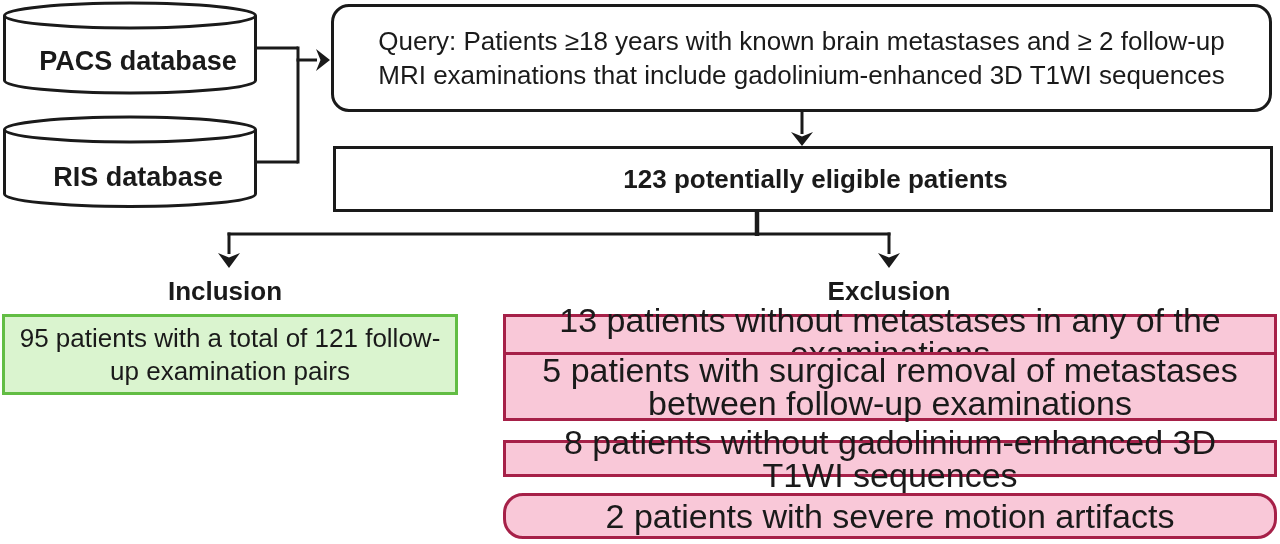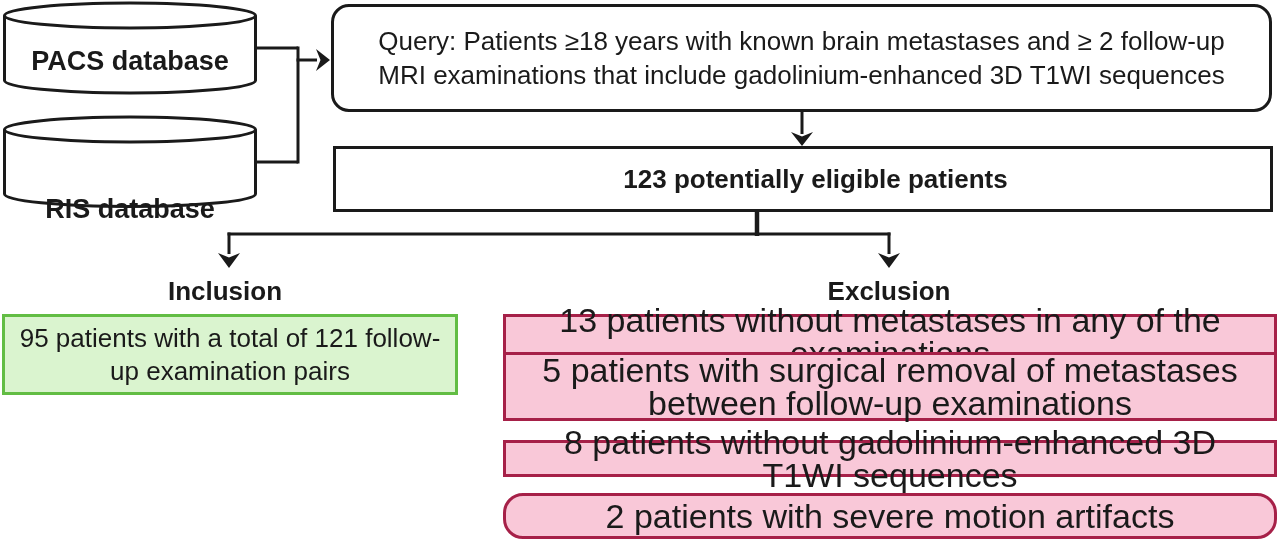--- a/index.html
+++ b/index.html
@@ -65,23 +65,24 @@
   }
   .lbl-inclusion{left:75px;}
   .lbl-exclusion{left:739px;}
   .cyl-label{
     position:absolute;
     left:3px;width:254px;height:28px;
     text-align:center;
     font-size:27px;
     font-weight:bold;
     line-height:28px;
+    padding-left:8px;
   }
   .lbl-pacs{top:47px;}
-  .lbl-ris{top:163px;margin-top:32px;}
+  .lbl-ris{top:163px;}
 </style>
 </head>
 <body>
 
 <div id="stage">
 
   <svg id="connectors" viewBox="0 0 1280 544">
 
     <g>
       <path d="M4.5 15.5 V80.5 A125.5 12.5 0 0 0 255.5 80.5 V15.5" fill="#ffffff" stroke="#1a1a1a" stroke-width="3"></path>

